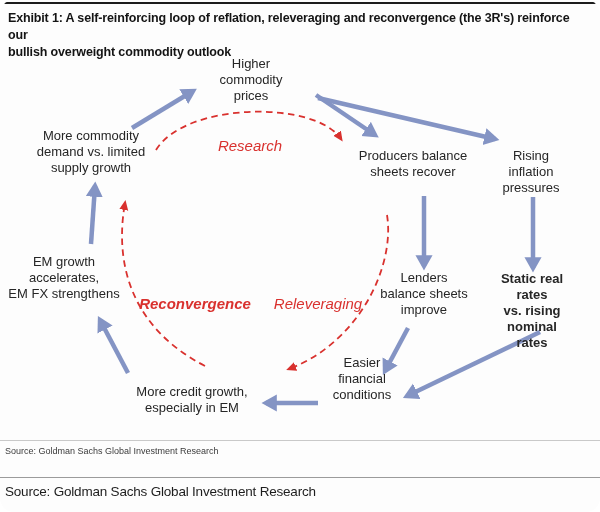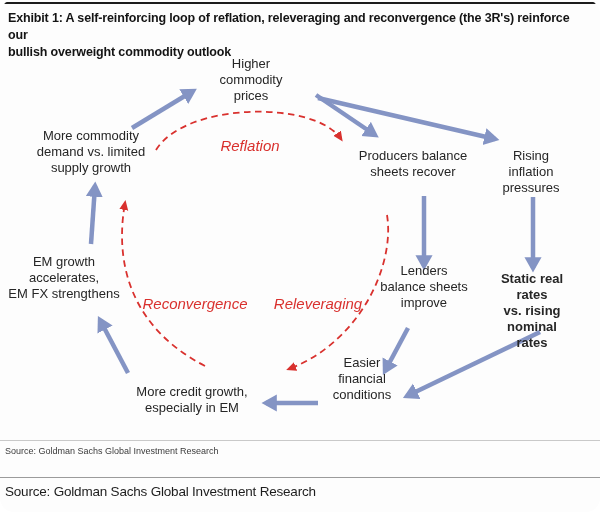--- a/index.html
+++ b/index.html
@@ -72,40 +72,40 @@
       </g>
     </svg>
 
     <div class="node" style="left:251px;top:56px;">Higher
 commodity
 prices</div>
     <div class="node" style="left:413px;top:148px;">Producers balance
 sheets recover</div>
     <div class="node" style="left:531px;top:148px;">Rising inflation
 pressures</div>
-    <div class="node" style="left:424px;top:263px;">Lenders
+    <div class="node" style="left:424px;top:270px;">Lenders
 balance sheets
 improve</div>
     <div class="node" style="left:532px;top:271px;font-weight:bold;">Static real rates
 vs. rising nominal
 rates</div>
     <div class="node" style="left:362px;top:355px;">Easier
 financial
 conditions</div>
     <div class="node" style="left:192px;top:384px;">More credit growth,
 especially in EM</div>
     <div class="node" style="left:64px;top:254px;">EM growth
 accelerates,
 EM FX strengthens</div>
     <div class="node" style="left:91px;top:128px;">More commodity
 demand vs. limited
 supply growth</div>
 
-    <div class="loop-label" style="left:250px;top:145px;">Reflation</div>
-    <div class="loop-label" style="left:195px;top:303px;">Reconvergence</div>
+    <div class="loop-label" style="left:250px;top:145px;">Research</div>
+    <div class="loop-label" style="left:195px;top:303px;font-weight:bold;">Reconvergence</div>
     <div class="loop-label" style="left:318px;top:303px;">Releveraging</div>
 
   </div>
 
   <div class="rule-light"></div>
   <div class="source-small">Source: Goldman Sachs Global Investment Research</div>
   <div class="rule-mid"></div>
   <div class="source-large">Source: Goldman Sachs Global Investment Research</div>
 
 </div>

